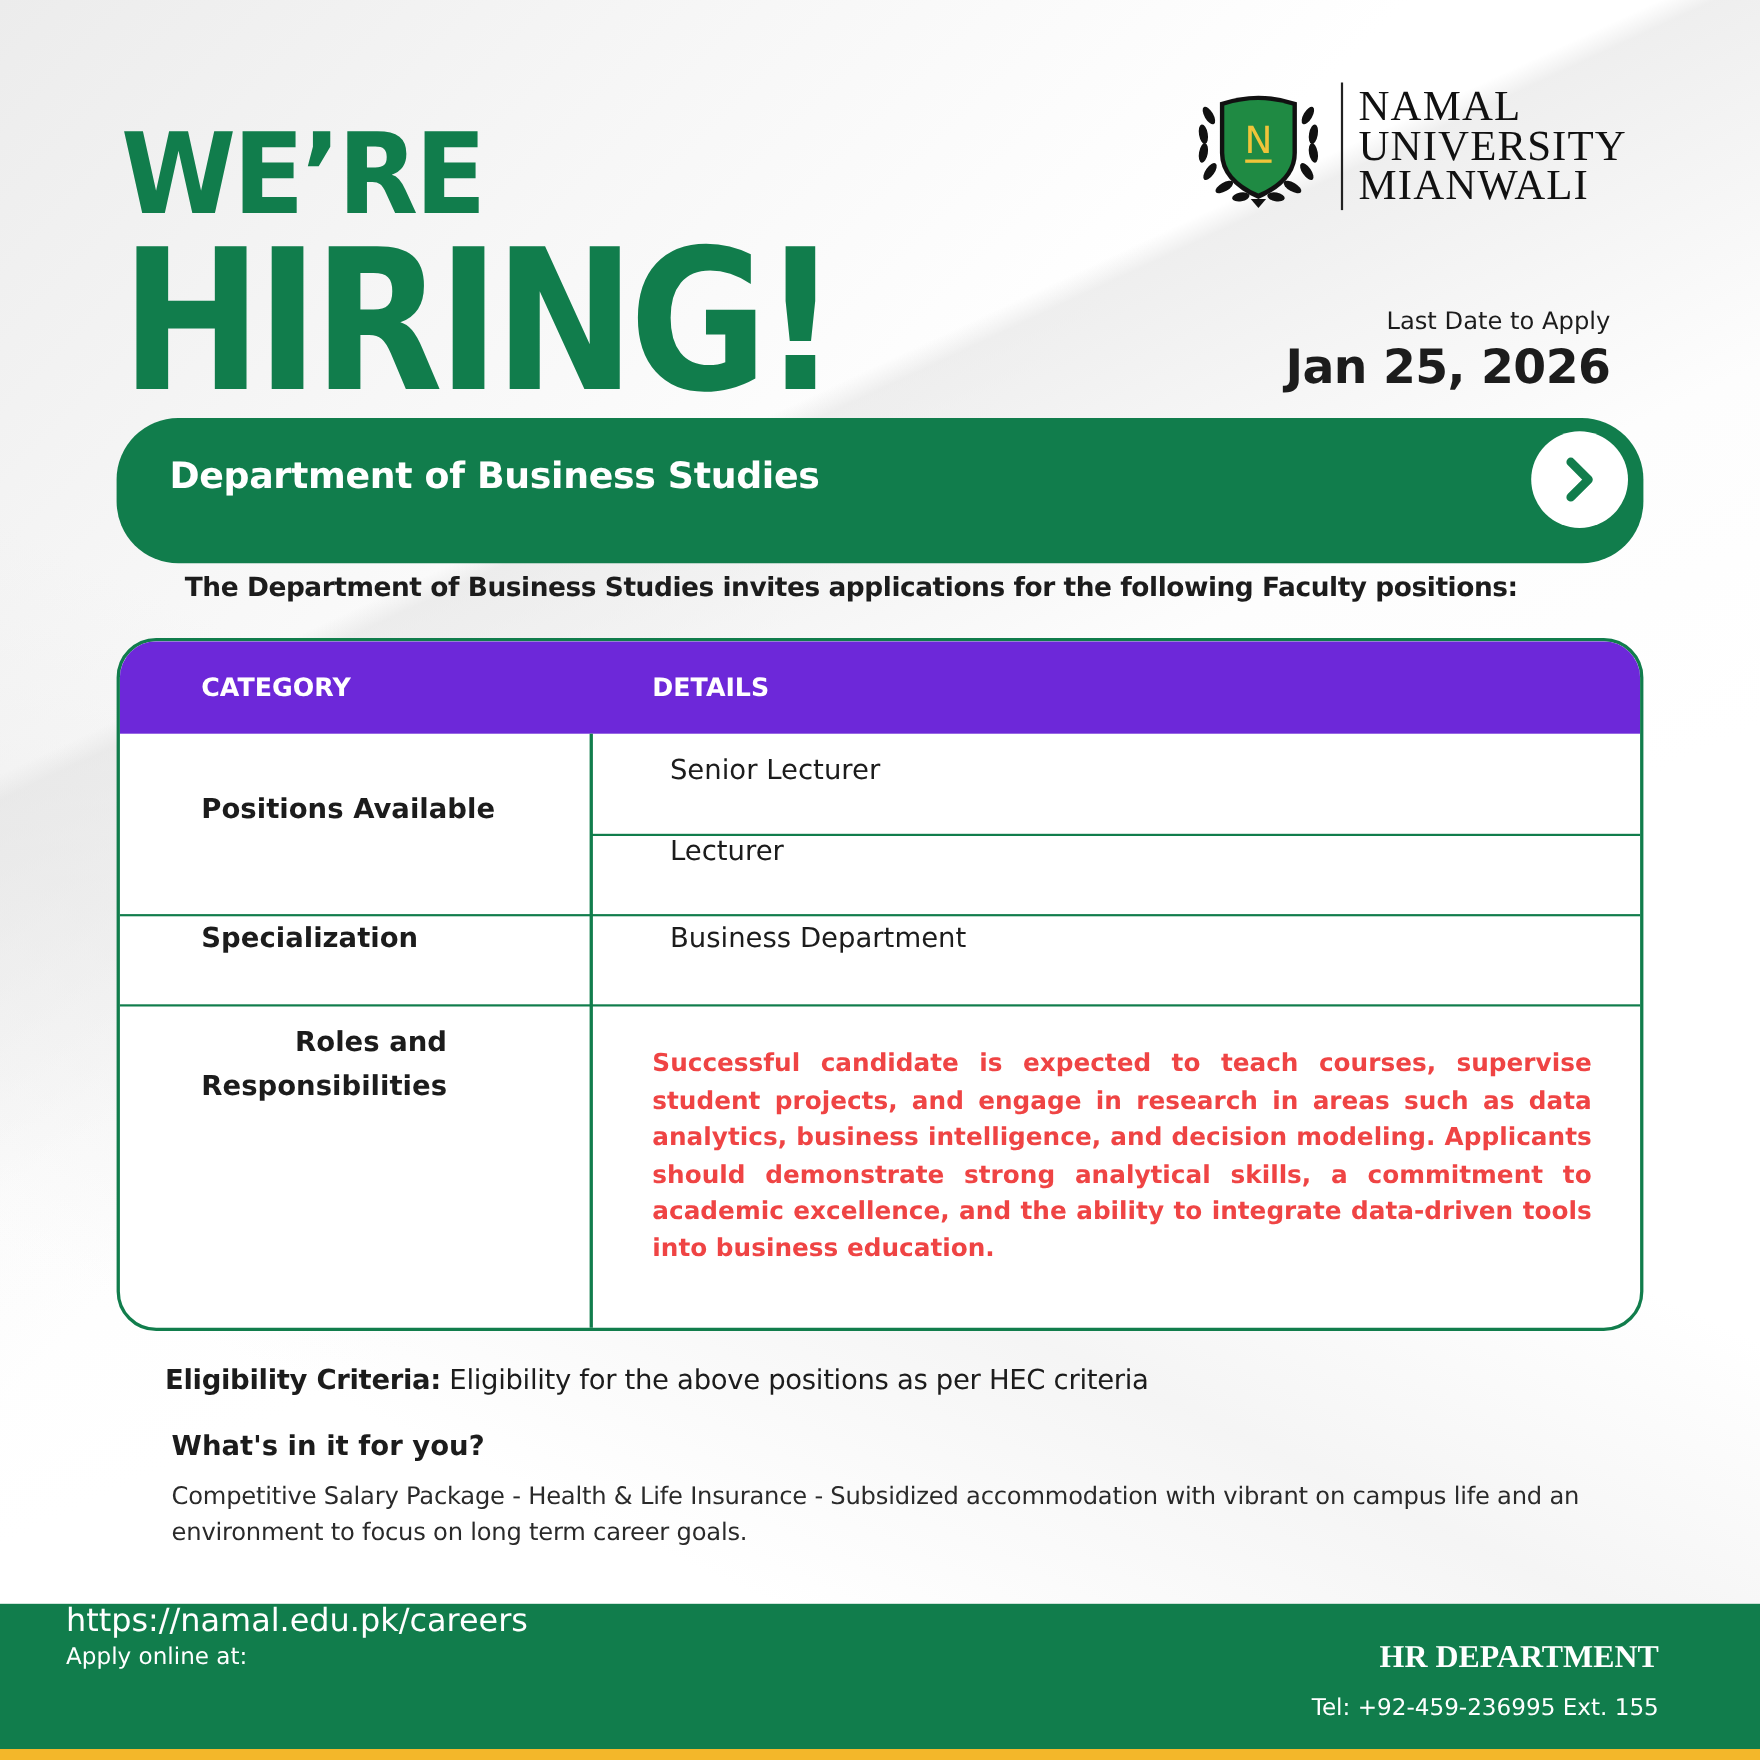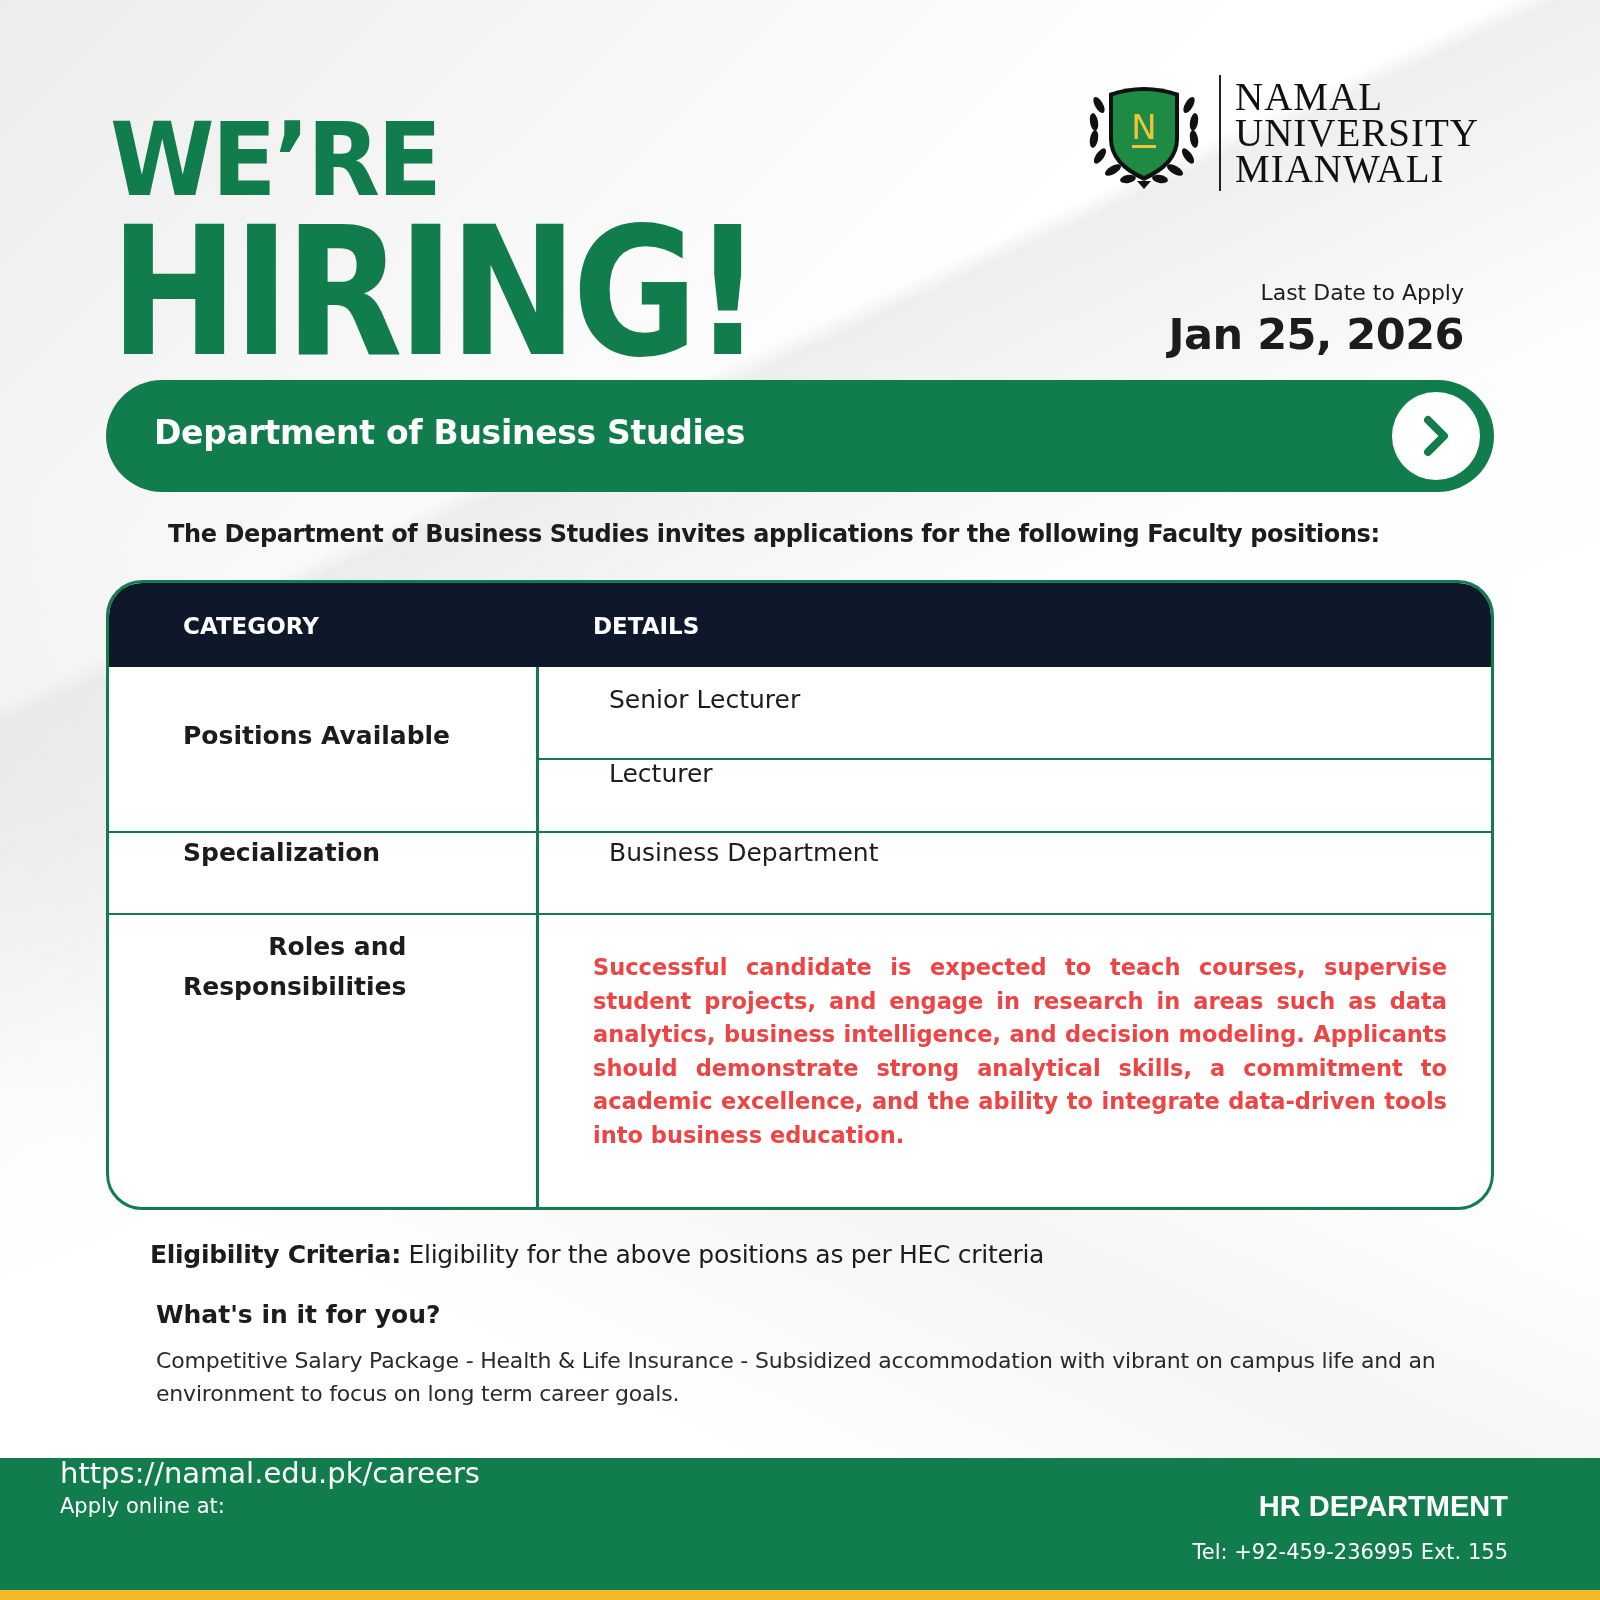--- a/index.html
+++ b/index.html
@@ -32,63 +32,63 @@
   .logo-divider { width: 2px; height: 116px; background: #222; margin: 0 14px 0 16px; }
   .logo-text { font-family: "Liberation Serif", "DejaVu Serif", serif; color: #111; font-size: 39px; line-height: 36px; letter-spacing: 1px; }
   .logo-text span { display: block; }
 
   .deadline { position: absolute; right: 136px; top: 280px; text-align: right; }
   .deadline .lbl { font-family: "DejaVu Sans", sans-serif; font-weight: normal; font-size: 22px; color: #1c1c1c; }
   .deadline .date { font-family: "DejaVu Sans", sans-serif; font-weight: bold; font-size: 43px; color: #1c1c1c; margin-top: 4px; letter-spacing: -0.5px; }
 
   
   .dept-bar {
-    position: absolute; left: 106px; top: 380px; width: 1388px; height: 112px;
+    position: absolute; left: 106px; top: 380px; width: 1388px; height: 132px;
     background: #117d4c; border-radius: 56px; text-align: right;
   }
   .dept-bar .title {
     position: absolute; left: 48px; top: 33px;
     font-family: "DejaVu Sans", sans-serif; font-weight: bold; font-size: 33px; color: #fff; letter-spacing: -0.3px;
   }
   .dept-bar .arrow {
     position: absolute; right: 14px; top: 12px; width: 88px; height: 88px; border-radius: 50%;
     background: #fff; display: flex; align-items: center; justify-content: center;
   }
   .intro {
     position: absolute; left: 156px; top: 520px;
     font-family: "DejaVu Sans", sans-serif; font-size: 24px; font-weight: bold; color: #1c1c1c; letter-spacing: -0.4px; margin-left: 12px;
   }
 
   
   .table {
     position: absolute; left: 106px; top: 580px; width: 1388px; height: 630px;
     border: 3px solid #117d4c; border-radius: 36px; overflow: hidden; background: #fff;
   }
-  .thead { position: absolute; left: 0; top: 0; width: 100%; height 84px; height: 84px; background: #0f172a; }
+  .thead { position: absolute; left: 0; top: 0; width: 100%; height 84px; height: 84px; background: #6d28d9; }
   .thead span { position: absolute; top: 30px; font-family: "DejaVu Sans", sans-serif; font-weight: bold; font-size: 23px; color: #fff; }
   .vline { position: absolute; left: 427px; top: 84px; width: 3px; height: 560px; background: #117d4c; }
   .hline { position: absolute; height: 2px; background: #117d4c; }
   .cell { position: absolute; font-family: "DejaVu Sans", sans-serif; font-size: 25px; color: #1c1c1c; }
   .cell.cat { font-weight: bold; left: 74px; }
   .cell.det { left: 484px; margin-left: 16px; }
   .cell.para {
     left: 484px; top: 368px; width: 854px; font-size: 22.5px; line-height: 33.5px; text-align: justify; font-weight: bold; color: #ef4444;
   }
 
   .elig { position: absolute; left: 150px; top: 1240px; font-family: "DejaVu Sans", sans-serif; font-size: 25px; color: #1c1c1c; letter-spacing: -0.3px; }
   .elig b { font-weight: bold; }
   .perks-title { position: absolute; left: 156px; top: 1300px; font-family: "DejaVu Sans", sans-serif; font-weight: bold; font-size: 25px; color: #1c1c1c; }
   .perks { position: absolute; left: 156px; top: 1344px; width: 1280px; font-family: "DejaVu Sans", sans-serif; font-size: 22px; line-height: 33px; color: #2a2a2a; letter-spacing: -0.2px; }
 
   
   .footer { position: absolute; left: 0; top: 1458px; width: 1600px; height: 132px; background: #117d4c; }
   .footer-stripe { position: absolute; left: 0; top: 1590px; width: 1600px; height: 10px; background: #f3b72a; }
   .apply-lbl { position: absolute; left: 60px; top: 1494px; font-family: "DejaVu Sans", sans-serif; font-size: 21px; color: #fff; }
   .apply-url { position: absolute; left: 60px; top: 1456px; font-family: "DejaVu Sans", sans-serif; font-weight: normal; font-size: 29px; color: #fff; text-align: center; }
-  .hr-title { position: absolute; right: 92px; top: 1490px; font-family: Liberation Sans, sans-serif; font-weight: bold; font-size: 29px; color: #fff; }
+  .hr-title { position: absolute; right: 92px; top: 1490px; font-family: Liberation Serif, serif; font-weight: bold; font-size: 29px; color: #fff; }
   .hr-tel { position: absolute; right: 92px; top: 1540px; font-family: "DejaVu Sans", sans-serif; font-size: 21px; color: #fff; }
 </style>
 </head>
 <body>
 
 <div class="bg-diag"></div>
 
 <div class="headline">
   <span class="l1">WE’RE</span>
   <span class="l2">HIRING!</span>

